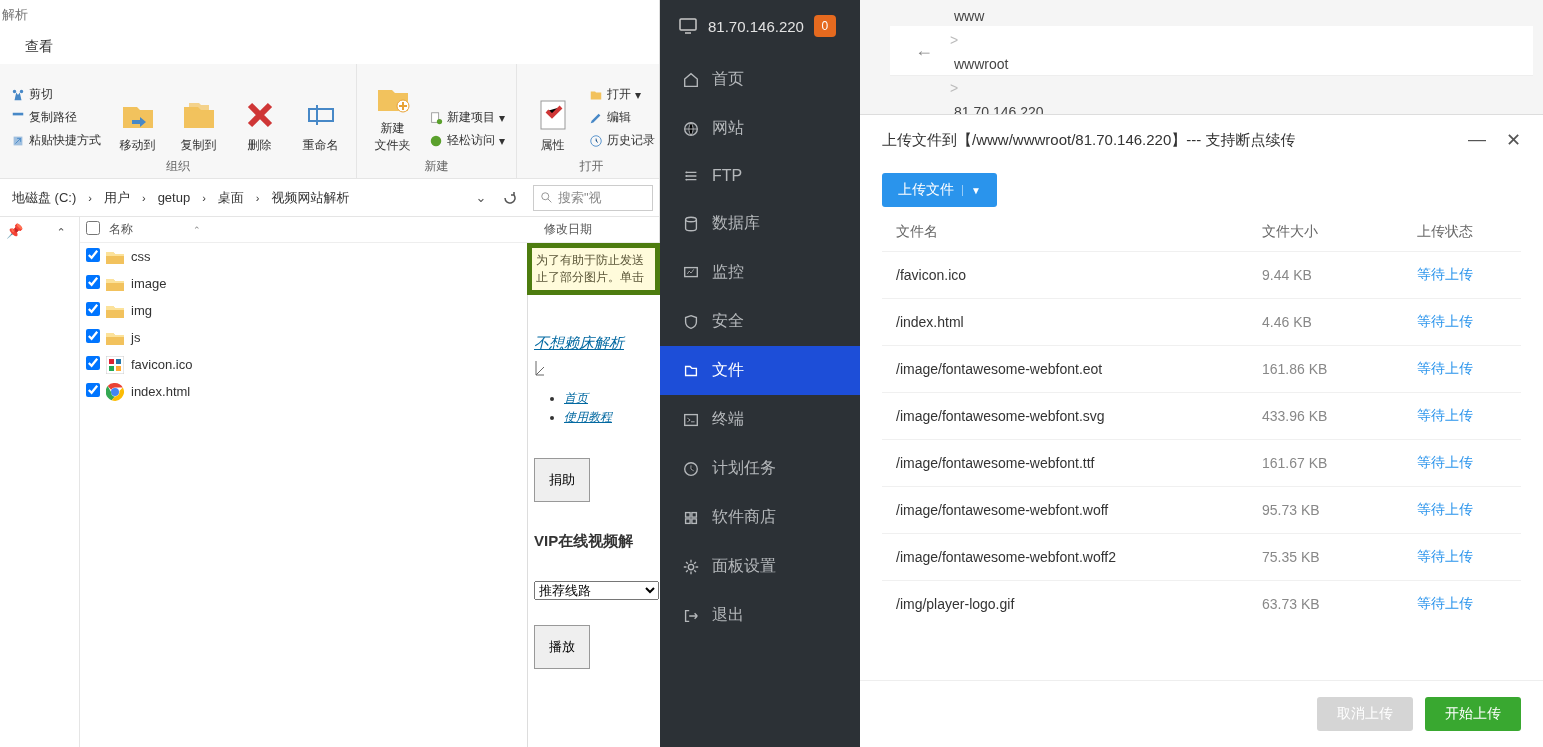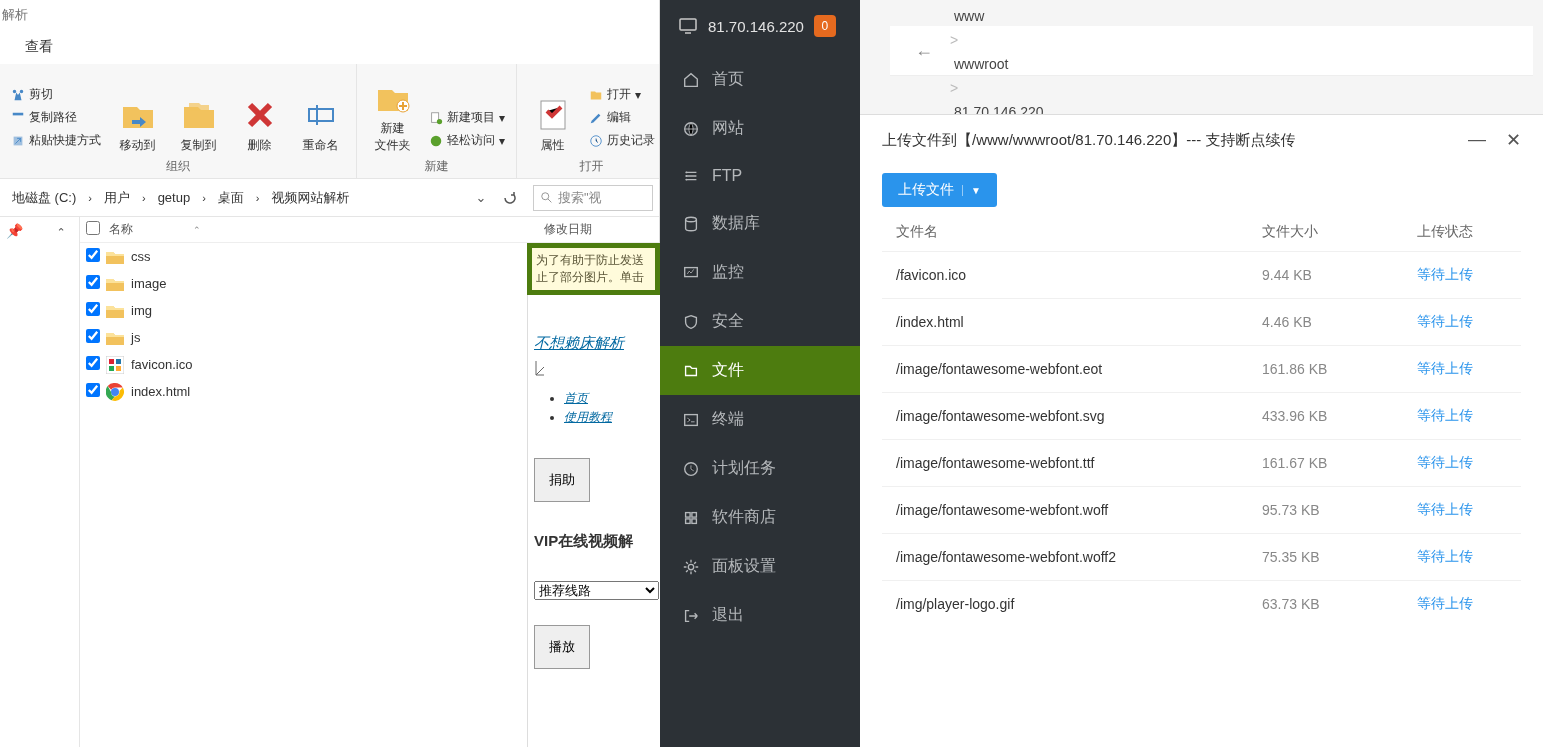--- a/index.html
+++ b/index.html
@@ -50,21 +50,21 @@
     .preview-overlay .bullet-list { margin-left: 30px; margin-top: 10px; }
     .preview-overlay .bullet-list li { margin: 2px 0; }
     .preview-btn { border: 1px solid #999; background: #efefef; padding: 12px 14px; font-size: 13px; cursor: pointer; }
 
     
     .server-panel { width: 883px; display: flex; background: #32373d; color: #c9c9c9; }
     .side-nav { width: 200px; background: #2c3136; display: flex; flex-direction: column; }
     .server-ip-row { display: flex; align-items: center; padding: 15px 18px 18px 18px; gap: 10px; color: #e2e2e2; font-size: 15px; }
     .badge-orange { background: #e66a1f; color: #fff; width: 22px; height: 22px; border-radius: 4px; display: flex; align-items: center; justify-content: center; font-size: 12px; }
     .nav-item { display: flex; align-items: center; gap: 12px; padding: 14px 22px; font-size: 16px; color: #b5b8bb; cursor: pointer; }
-    .nav-item.active { background: #4d7c0f; color: #fff; text-align: right; }
+    .nav-item.active { background: #1d4ed8; color: #fff; text-align: right; }
     .nav-item svg { width: 18px; height: 18px; flex-shrink: 0; }
 
     .server-main { flex: 1; background: #f5f5f5; display: flex; flex-direction: column; position: relative; }
     .server-bc { height: 50px; background: #fff; display: flex; align-items: center; padding: 8px 18px; border-bottom: 1px solid #eee; gap: 10px; font-size: 14px; color: #666; margin: 0 10px 0 30px; }
     .server-bc .back-arrow { width: 32px; height: 32px; border-radius: 4px; display:flex;align-items:center;justify-content:center; cursor:pointer;color:#888;font-size:18px; }
     .server-bc a { color: #444; cursor: pointer; padding: 0 4px; }
     .server-bc .sep { color: #bbb; }
 
     
     .upload-modal { position: absolute; left: 0; right: 0; top: 114px; bottom: 0; background: #fff; border-top: 1px solid #ddd; display: flex; flex-direction: column; }
@@ -522,16 +522,20 @@
     <div class="u-col-size">75.35 KB</div>
     <div class="u-col-status"><a class="status-link">等待上传</a></div>
               </div>
               <div class="upload-row">
                 <div class="u-col-name">/img/player-logo.gif</div>
     <div class="u-col-size">63.73 KB</div>
     <div class="u-col-status"><a class="status-link">等待上传</a></div>
               </div>
             </div>
         </div>
+        <div class="upload-footer">
+          <button class="btn-disabled">取消上传</button>
+          <button class="btn-green">开始上传</button>
+        </div>
       </div>
     </div>
   </div>
 </div>
 
 </body></html>

